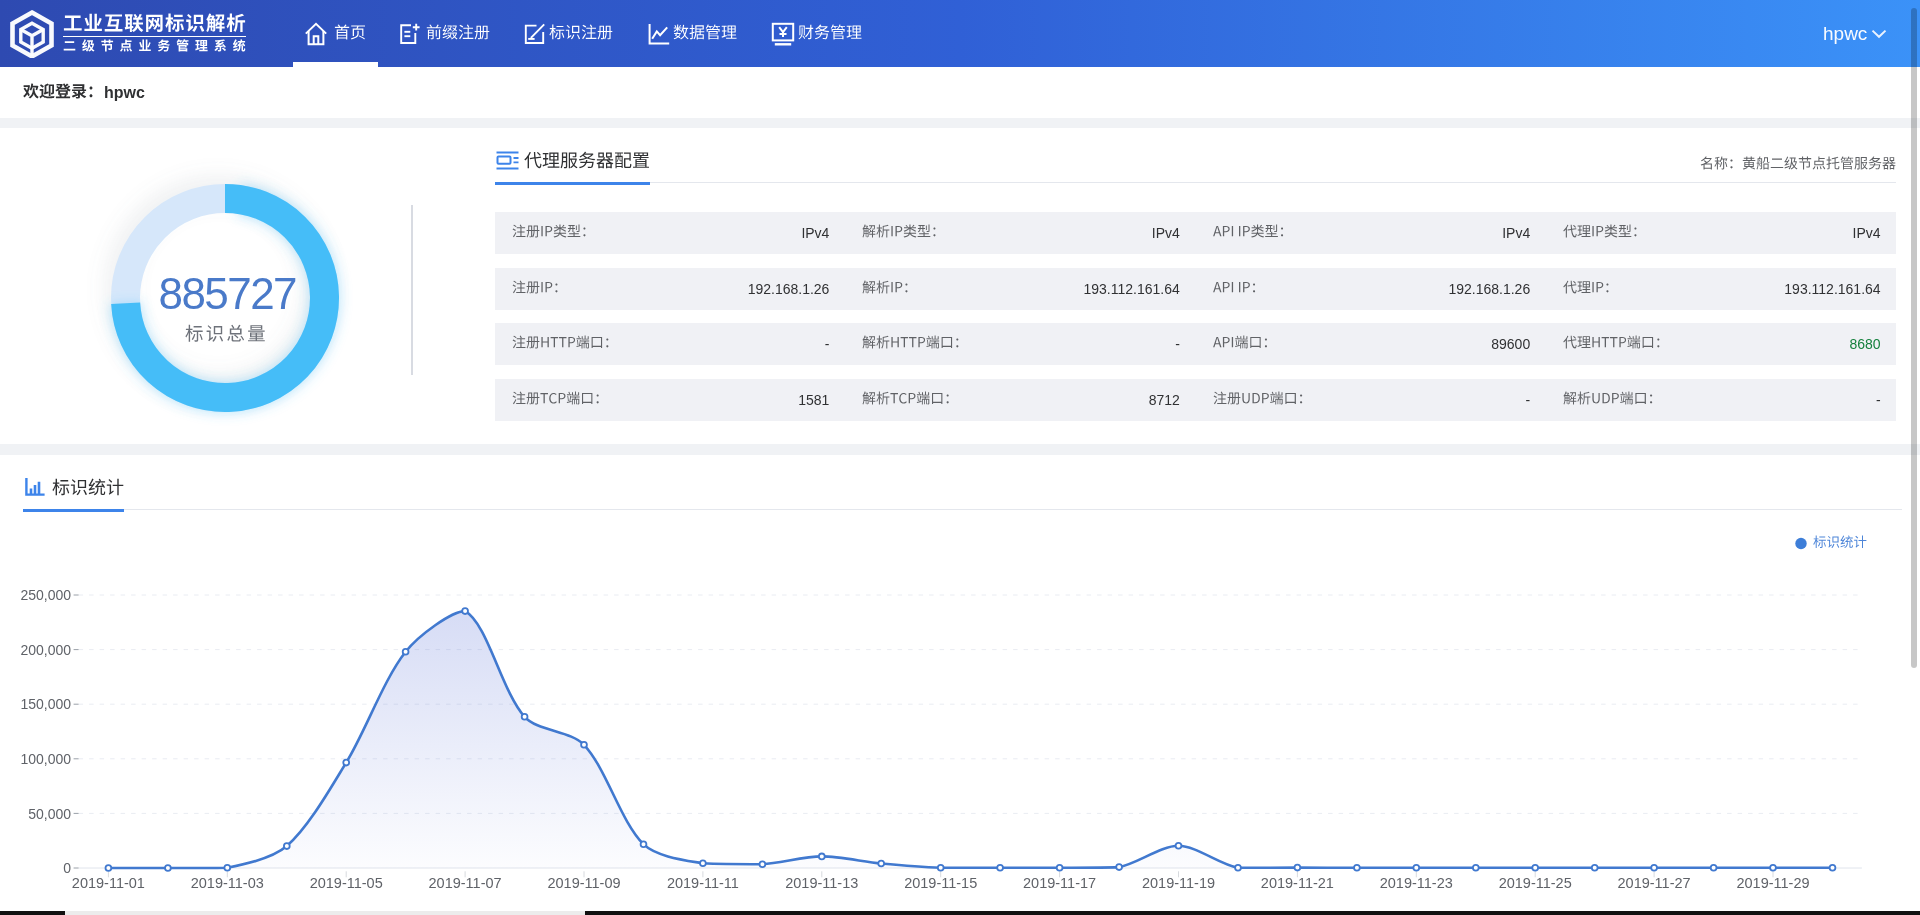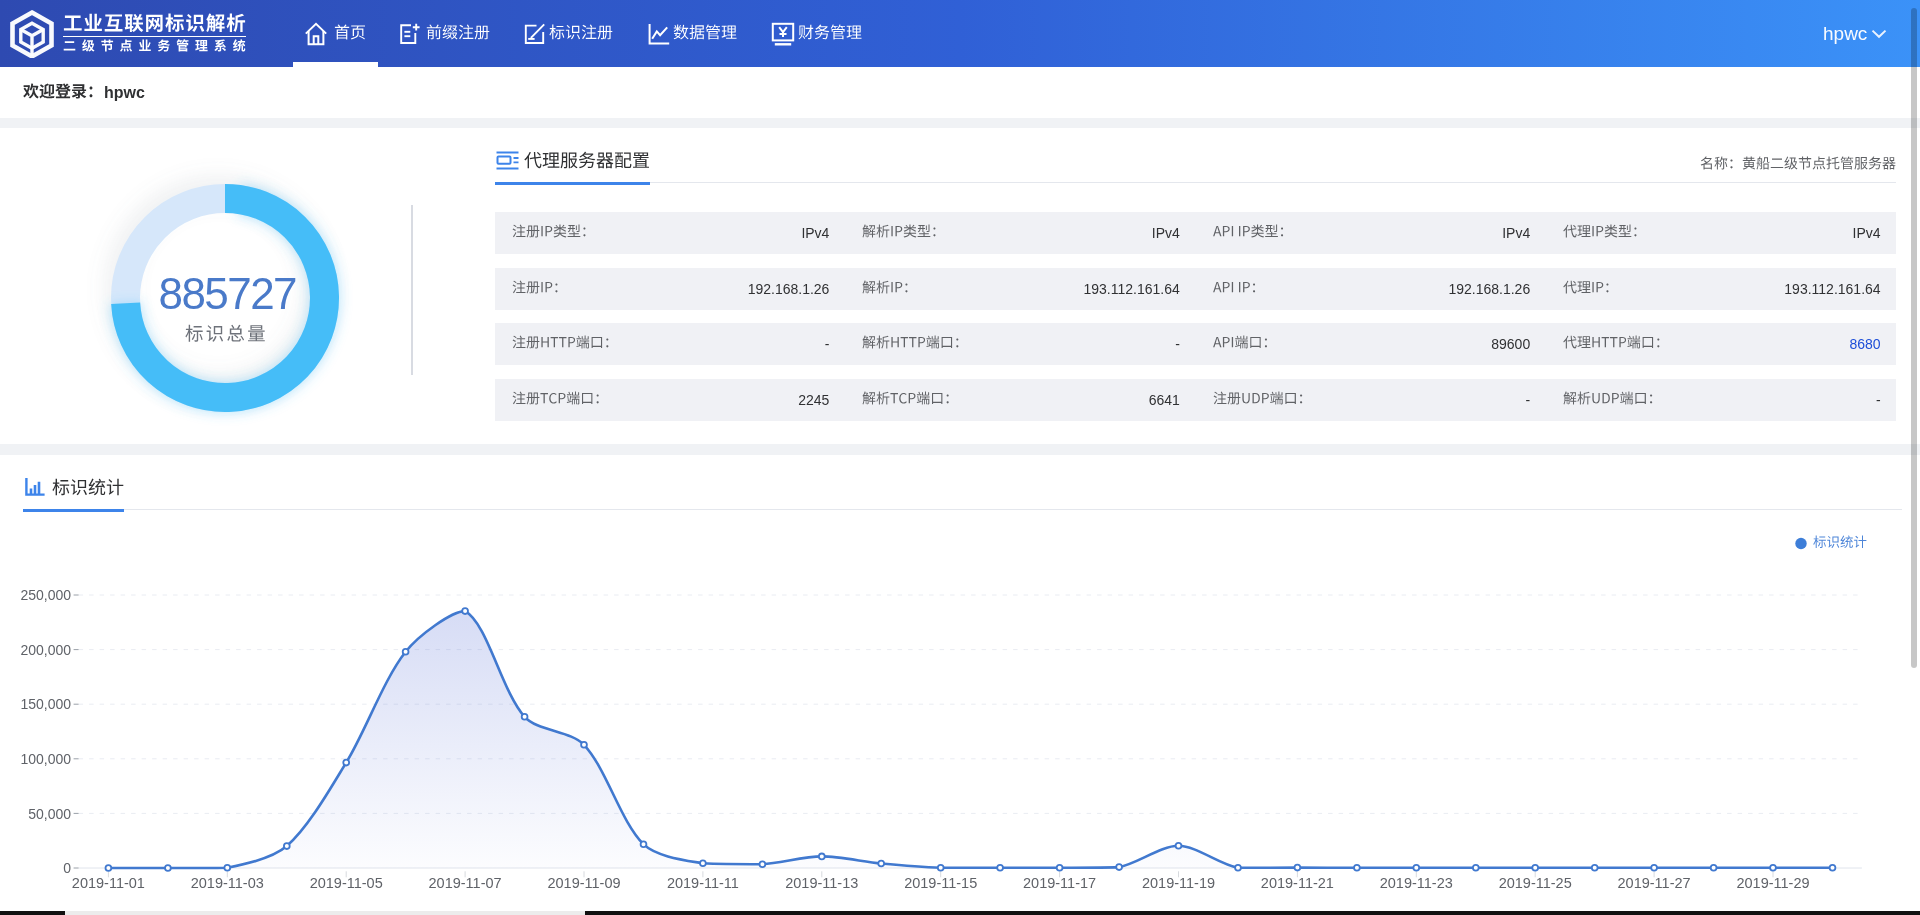--- a/index.html
+++ b/index.html
@@ -198,34 +198,34 @@
       <svg width="64" height="18" viewBox="0 0 64 18" style="display:block" xmlns="http://www.w3.org/2000/svg">
         <path d="M0.1 12.3H1.4L2.4 9.2H6.1L7.1 12.3H8.5L5 2.1H3.5ZM2.7 8.2 3.2 6.6C3.5 5.4 3.9 4.3 4.2 3.1H4.3C4.6 4.3 4.9 5.4 5.3 6.6L5.8 8.2ZM9.9 12.3H11.2V8.2H12.9C15.2 8.2 16.7 7.2 16.7 5.1C16.7 2.8 15.1 2.1 12.9 2.1H9.9ZM11.2 7.2V3.1H12.7C14.5 3.1 15.4 3.6 15.4 5.1C15.4 6.5 14.5 7.2 12.7 7.2ZM18.8 12.3H20.1V2.1H18.8ZM22.2 3.2V4.2H26.9V3.2ZM22.6 5C22.9 6.6 23.2 8.6 23.2 10L24.1 9.9C24 8.5 23.8 6.4 23.4 4.8ZM23.6 1C23.9 1.6 24.3 2.5 24.5 3.1L25.4 2.7C25.3 2.2 24.9 1.3 24.5 0.7ZM27.2 7.8V13.4H28.1V8.8H29.4V13.3H30.2V8.8H31.5V13.3H32.3V8.8H33.6V12.5C33.6 12.6 33.6 12.6 33.5 12.6C33.3 12.6 33 12.6 32.6 12.6C32.7 12.9 32.9 13.2 32.9 13.5C33.5 13.5 33.9 13.5 34.2 13.3C34.5 13.2 34.6 12.9 34.6 12.5V7.8H30.9L31.3 6.6H34.9V5.6H26.7V6.6H30.2C30.1 7 30 7.4 29.9 7.8ZM27.3 1.3V4.6H34.4V1.3H33.4V3.7H31.3V0.6H30.3V3.7H28.3V1.3ZM25.5 4.7C25.4 6.4 25 8.9 24.7 10.4C23.7 10.6 22.8 10.8 22.1 11L22.3 12C23.6 11.7 25.3 11.3 27 10.8L26.9 9.9L25.5 10.2C25.9 8.7 26.2 6.6 26.4 4.9ZM37.3 2V13.1H38.3V11.9H46.6V13H47.7V2ZM38.3 10.8V3.1H46.6V10.8ZM53 5.5C53.5 5.5 54 5.1 54 4.5C54 3.8 53.5 3.4 53 3.4C52.4 3.4 51.9 3.8 51.9 4.5C51.9 5.1 52.4 5.5 53 5.5ZM53 12.4C53.5 12.4 54 12 54 11.3C54 10.7 53.5 10.3 53 10.3C52.4 10.3 51.9 10.7 51.9 11.3C51.9 12 52.4 12.4 53 12.4Z" fill="#606266"></path>
       </svg>
     </div>
     <div style="position:absolute;left:1330.1999999999998px;top:336px;width:200px;text-align:right;font-size:14px;color:#303133;line-height:16px">89600</div>
     <div style="position:absolute;left:1563.1999999999998px;top:335px">
       <svg width="106" height="18" viewBox="0 0 106 18" style="display:block" xmlns="http://www.w3.org/2000/svg">
         <path d="M10 1.4C10.8 2.1 11.8 3 12.3 3.7L13.1 3.1C12.6 2.5 11.6 1.5 10.8 0.9ZM7.7 0.8C7.7 2.2 7.8 3.6 8 4.9L4.5 5.4L4.7 6.4L8.1 5.9C8.6 10.3 9.7 13.3 12 13.4C12.8 13.5 13.3 12.7 13.7 10.3C13.4 10.2 13 10 12.8 9.8C12.6 11.4 12.4 12.2 12 12.2C10.5 12 9.6 9.5 9.1 5.8L13.4 5.3L13.2 4.3L9 4.8C8.8 3.6 8.8 2.2 8.7 0.8ZM4.4 0.7C3.5 2.9 1.9 5.1 0.3 6.4C0.5 6.7 0.8 7.2 0.9 7.4C1.6 6.9 2.2 6.2 2.8 5.4V13.4H3.9V3.9C4.4 3 5 2 5.4 1ZM20.7 4.8H22.8V6.6H20.7ZM23.7 4.8H25.9V6.6H23.7ZM20.7 2.1H22.8V3.9H20.7ZM23.7 2.1H25.9V3.9H23.7ZM18.5 12V13H27.5V12H23.8V10.1H27.1V9.1H23.8V7.5H26.9V1.2H19.7V7.5H22.7V9.1H19.5V10.1H22.7V12ZM14.5 10.9 14.8 12C16 11.6 17.6 11 19.1 10.5L18.9 9.5L17.4 10V6.5H18.8V5.6H17.4V2.5H19V1.5H14.6V2.5H16.4V5.6H14.8V6.5H16.4V10.3C15.7 10.6 15 10.8 14.5 10.9ZM29.4 12.3H30.7V7.5H35.5V12.3H36.8V2.1H35.5V6.4H30.7V2.1H29.4ZM41.7 12.3H43V3.2H46.1V2.1H38.6V3.2H41.7ZM50.1 12.3H51.4V3.2H54.5V2.1H47V3.2H50.1ZM56.4 12.3H57.7V8.2H59.4C61.6 8.2 63.1 7.2 63.1 5.1C63.1 2.8 61.6 2.1 59.3 2.1H56.4ZM57.7 7.2V3.1H59.1C60.9 3.1 61.9 3.6 61.9 5.1C61.9 6.5 61 7.2 59.2 7.2ZM64.5 3.2V4.2H69.2V3.2ZM65 5C65.3 6.6 65.5 8.6 65.6 10L66.4 9.9C66.4 8.5 66.1 6.4 65.8 4.8ZM65.9 1C66.3 1.6 66.7 2.5 66.9 3.1L67.8 2.7C67.6 2.2 67.2 1.3 66.8 0.7ZM69.5 7.8V13.4H70.5V8.8H71.7V13.3H72.5V8.8H73.8V13.3H74.7V8.8H76V12.5C76 12.6 75.9 12.6 75.8 12.6C75.7 12.6 75.3 12.6 75 12.6C75.1 12.9 75.2 13.2 75.2 13.5C75.9 13.5 76.3 13.5 76.6 13.3C76.8 13.2 76.9 12.9 76.9 12.5V7.8H73.3L73.7 6.6H77.2V5.6H69.1V6.6H72.5C72.4 7 72.3 7.4 72.3 7.8ZM69.7 1.3V4.6H76.7V1.3H75.7V3.7H73.6V0.6H72.6V3.7H70.7V1.3ZM67.9 4.7C67.7 6.4 67.4 8.9 67 10.4C66.1 10.6 65.1 10.8 64.4 11L64.7 12C66 11.7 67.7 11.3 69.3 10.8L69.2 9.9L67.9 10.2C68.2 8.7 68.6 6.6 68.8 4.9ZM79.6 2V13.1H80.7V11.9H89V13H90.1V2ZM80.7 10.8V3.1H89V10.8ZM95.3 5.5C95.9 5.5 96.4 5.1 96.4 4.5C96.4 3.8 95.9 3.4 95.3 3.4C94.8 3.4 94.3 3.8 94.3 4.5C94.3 5.1 94.8 5.5 95.3 5.5ZM95.3 12.4C95.9 12.4 96.4 12 96.4 11.3C96.4 10.7 95.9 10.3 95.3 10.3C94.8 10.3 94.3 10.7 94.3 11.3C94.3 12 94.8 12.4 95.3 12.4Z" fill="#606266"></path>
       </svg>
     </div>
-    <div style="position:absolute;left:1680.6px;top:336px;width:200px;text-align:right;font-size:14px;color:#1d4ed8;line-height:16px">8680</div>
+    <div style="position:absolute;left:1680.6px;top:336px;width:200px;text-align:right;font-size:14px;color:#15803d;line-height:16px">8680</div>
     <div style="position:absolute;left:495px;top:378.5px;width:1401px;height:42px;background:#f0f1f5"></div>
     <div style="position:absolute;left:512.0px;top:390.5px">
       <svg width="97" height="18" viewBox="0 0 97 18" style="display:block" xmlns="http://www.w3.org/2000/svg">
         <path d="M1.3 1.5C2.2 1.9 3.4 2.6 4 3.1L4.6 2.2C4 1.8 2.8 1.1 1.9 0.7ZM0.6 5.4C1.5 5.8 2.6 6.4 3.2 6.9L3.8 6C3.2 5.6 2 5 1.2 4.6ZM1 12.6 1.9 13.3C2.7 12 3.7 10.2 4.4 8.8L3.7 8.1C2.9 9.6 1.8 11.5 1 12.6ZM7.7 0.9C8.1 1.6 8.6 2.6 8.8 3.2L9.9 2.8C9.6 2.2 9.1 1.2 8.6 0.5ZM4.7 3.2V4.2H8.4V7.4H5.2V8.4H8.4V12H4.2V13H13.5V12H9.5V8.4H12.6V7.4H9.5V4.2H13.1V3.2ZM21.6 1.5V5.8V6.1H20.2V1.5H16.2V5.8V6.1H14.6V7.1H16.1C16 9 15.7 11.2 14.6 12.8C14.8 12.9 15.2 13.3 15.3 13.5C16.6 11.8 17 9.2 17.1 7.1H19.1V12.1C19.1 12.3 19.1 12.4 18.9 12.4C18.7 12.4 18 12.4 17.3 12.4C17.5 12.6 17.6 13.1 17.7 13.3C18.6 13.3 19.3 13.3 19.6 13.1C20 13 20.2 12.7 20.2 12.1V7.1H21.6C21.5 9 21.2 11.1 20.2 12.8C20.4 12.9 20.8 13.3 21 13.5C22.2 11.7 22.5 9.2 22.6 7.1H24.9V12.2C24.9 12.4 24.8 12.4 24.6 12.4C24.4 12.5 23.7 12.5 23 12.4C23.1 12.7 23.3 13.2 23.3 13.4C24.4 13.4 25 13.4 25.4 13.2C25.8 13.1 25.9 12.8 25.9 12.2V7.1H27.4V6.1H25.9V1.5ZM17.2 2.5H19.1V6.1H17.2V5.8ZM22.6 6.1V5.8V2.5H24.9V6.1ZM31.5 12.3H32.8V3.2H36V2.1H28.4V3.2H31.5ZM41.7 12.5C43 12.5 44 12 44.8 11L44.1 10.2C43.4 10.9 42.7 11.4 41.7 11.4C39.8 11.4 38.5 9.7 38.5 7.2C38.5 4.6 39.8 3 41.8 3C42.6 3 43.3 3.4 43.9 4L44.6 3.1C44 2.5 43 1.9 41.7 1.9C39.1 1.9 37.2 3.9 37.2 7.2C37.2 10.5 39.1 12.5 41.7 12.5ZM46.7 12.3H48V8.2H49.7C52 8.2 53.5 7.2 53.5 5.1C53.5 2.8 52 2.1 49.7 2.1H46.7ZM48 7.2V3.1H49.5C51.3 3.1 52.2 3.6 52.2 5.1C52.2 6.5 51.4 7.2 49.5 7.2ZM54.9 3.2V4.2H59.6V3.2ZM55.3 5C55.6 6.6 55.9 8.6 55.9 10L56.8 9.9C56.7 8.5 56.5 6.4 56.1 4.8ZM56.3 1C56.6 1.6 57 2.5 57.2 3.1L58.1 2.7C58 2.2 57.6 1.3 57.2 0.7ZM59.9 7.8V13.4H60.8V8.8H62.1V13.3H62.9V8.8H64.2V13.3H65V8.8H66.3V12.5C66.3 12.6 66.3 12.6 66.2 12.6C66.1 12.6 65.7 12.6 65.3 12.6C65.4 12.9 65.6 13.2 65.6 13.5C66.2 13.5 66.6 13.5 66.9 13.3C67.2 13.2 67.3 12.9 67.3 12.5V7.8H63.6L64 6.6H67.6V5.6H59.4V6.6H62.9C62.8 7 62.7 7.4 62.6 7.8ZM60 1.3V4.6H67.1V1.3H66.1V3.7H64V0.6H63V3.7H61V1.3ZM58.2 4.7C58.1 6.4 57.7 8.9 57.4 10.4C56.4 10.6 55.5 10.8 54.8 11L55 12C56.4 11.7 58 11.3 59.7 10.8L59.6 9.9L58.2 10.2C58.6 8.7 58.9 6.6 59.2 4.9ZM70 2V13.1H71.1V11.9H79.3V13H80.4V2ZM71.1 10.8V3.1H79.3V10.8ZM85.7 5.5C86.2 5.5 86.7 5.1 86.7 4.5C86.7 3.8 86.2 3.4 85.7 3.4C85.1 3.4 84.6 3.8 84.6 4.5C84.6 5.1 85.1 5.5 85.7 5.5ZM85.7 12.4C86.2 12.4 86.7 12 86.7 11.3C86.7 10.7 86.2 10.3 85.7 10.3C85.1 10.3 84.6 10.7 84.6 11.3C84.6 12 85.1 12.4 85.7 12.4Z" fill="#606266"></path>
       </svg>
     </div>
-    <div style="position:absolute;left:629.4px;top:391.5px;width:200px;text-align:right;font-size:14px;color:#303133;line-height:16px">2245</div>
+    <div style="position:absolute;left:629.4px;top:391.5px;width:200px;text-align:right;font-size:14px;color:#303133;line-height:16px">1581</div>
     <div style="position:absolute;left:862.4px;top:390.5px">
       <svg width="97" height="18" viewBox="0 0 97 18" style="display:block" xmlns="http://www.w3.org/2000/svg">
         <path d="M3.7 4.9V6.6H2.4V4.9ZM4.4 4.9H5.7V6.6H4.4ZM2.3 4.1C2.5 3.7 2.7 3.2 3 2.6H4.8C4.6 3.2 4.4 3.7 4.1 4.1ZM2.6 0.5C2.2 2.3 1.4 3.9 0.4 5C0.7 5.2 1.1 5.5 1.2 5.6L1.5 5.2V7.8C1.5 9.4 1.4 11.5 0.5 13C0.7 13.1 1.1 13.3 1.3 13.5C1.9 12.5 2.2 11.3 2.3 10.1H3.7V12.7H4.4V10.1H5.7V12.2C5.7 12.4 5.7 12.4 5.5 12.4C5.4 12.4 5 12.4 4.5 12.4C4.6 12.7 4.7 13.1 4.8 13.3C5.5 13.3 5.9 13.3 6.2 13.1C6.5 13 6.6 12.7 6.6 12.2V4.1H5.1C5.4 3.5 5.8 2.8 6 2.2L5.4 1.8L5.2 1.8H3.3C3.4 1.5 3.5 1.1 3.6 0.8ZM3.7 7.4V9.3H2.4C2.4 8.8 2.4 8.3 2.4 7.8V7.4ZM4.4 7.4H5.7V9.3H4.4ZM8.2 5.9C8 7.1 7.5 8.2 6.9 9C7.1 9.1 7.5 9.3 7.7 9.5C8 9.1 8.2 8.6 8.4 8.1H10V9.8H7.2V10.7H10V13.4H11V10.7H13.4V9.8H11V8.1H13.1V7.2H11V5.9H10V7.2H8.8C8.9 6.8 9 6.4 9.1 6ZM7.1 1.3V2.2H9.1C8.8 3.5 8.3 4.6 6.8 5.2C7 5.4 7.3 5.8 7.4 6C9.1 5.2 9.7 3.8 10 2.2H12.1C12 3.8 11.9 4.5 11.7 4.6C11.6 4.7 11.5 4.8 11.3 4.8C11.1 4.8 10.6 4.7 10 4.7C10.2 4.9 10.3 5.3 10.3 5.6C10.9 5.6 11.5 5.6 11.7 5.6C12.1 5.6 12.3 5.5 12.5 5.2C12.8 4.9 12.9 4 13 1.7C13 1.5 13 1.3 13 1.3ZM20.7 2.1V6.4C20.7 8.4 20.6 11 19.3 12.9C19.6 13 20 13.2 20.2 13.4C21.5 11.5 21.7 8.5 21.7 6.4V6.4H24.3V13.4H25.3V6.4H27.4V5.4H21.7V2.8C23.4 2.5 25.3 2.1 26.6 1.5L25.7 0.7C24.5 1.2 22.5 1.8 20.7 2.1ZM16.9 0.6V3.6H14.8V4.6H16.8C16.4 6.5 15.4 8.7 14.4 9.9C14.6 10.1 14.9 10.5 15 10.8C15.7 9.9 16.4 8.4 16.9 6.8V13.4H17.9V6.6C18.4 7.3 19 8.2 19.2 8.7L19.9 7.9C19.6 7.5 18.4 5.9 17.9 5.3V4.6H20V3.6H17.9V0.6ZM31.5 12.3H32.8V3.2H36V2.1H28.4V3.2H31.5ZM41.7 12.5C43 12.5 44 12 44.8 11L44.1 10.2C43.4 10.9 42.7 11.4 41.7 11.4C39.8 11.4 38.5 9.7 38.5 7.2C38.5 4.6 39.8 3 41.8 3C42.6 3 43.3 3.4 43.9 4L44.6 3.1C44 2.5 43 1.9 41.7 1.9C39.1 1.9 37.2 3.9 37.2 7.2C37.2 10.5 39.1 12.5 41.7 12.5ZM46.7 12.3H48V8.2H49.7C52 8.2 53.5 7.2 53.5 5.1C53.5 2.8 52 2.1 49.7 2.1H46.7ZM48 7.2V3.1H49.5C51.3 3.1 52.2 3.6 52.2 5.1C52.2 6.5 51.4 7.2 49.5 7.2ZM54.9 3.2V4.2H59.6V3.2ZM55.3 5C55.6 6.6 55.9 8.6 55.9 10L56.8 9.9C56.7 8.5 56.5 6.4 56.1 4.8ZM56.3 1C56.6 1.6 57 2.5 57.2 3.1L58.1 2.7C58 2.2 57.6 1.3 57.2 0.7ZM59.9 7.8V13.4H60.8V8.8H62.1V13.3H62.9V8.8H64.2V13.3H65V8.8H66.3V12.5C66.3 12.6 66.3 12.6 66.2 12.6C66.1 12.6 65.7 12.6 65.3 12.6C65.4 12.9 65.6 13.2 65.6 13.5C66.2 13.5 66.6 13.5 66.9 13.3C67.2 13.2 67.3 12.9 67.3 12.5V7.8H63.6L64 6.6H67.6V5.6H59.4V6.6H62.9C62.8 7 62.7 7.4 62.6 7.8ZM60 1.3V4.6H67.1V1.3H66.1V3.7H64V0.6H63V3.7H61V1.3ZM58.2 4.7C58.1 6.4 57.7 8.9 57.4 10.4C56.4 10.6 55.5 10.8 54.8 11L55 12C56.4 11.7 58 11.3 59.7 10.8L59.6 9.9L58.2 10.2C58.6 8.7 58.9 6.6 59.2 4.9ZM70 2V13.1H71.1V11.9H79.3V13H80.4V2ZM71.1 10.8V3.1H79.3V10.8ZM85.7 5.5C86.2 5.5 86.7 5.1 86.7 4.5C86.7 3.8 86.2 3.4 85.7 3.4C85.1 3.4 84.6 3.8 84.6 4.5C84.6 5.1 85.1 5.5 85.7 5.5ZM85.7 12.4C86.2 12.4 86.7 12 86.7 11.3C86.7 10.7 86.2 10.3 85.7 10.3C85.1 10.3 84.6 10.7 84.6 11.3C84.6 12 85.1 12.4 85.7 12.4Z" fill="#606266"></path>
       </svg>
     </div>
-    <div style="position:absolute;left:979.8px;top:391.5px;width:200px;text-align:right;font-size:14px;color:#303133;line-height:16px">6641</div>
+    <div style="position:absolute;left:979.8px;top:391.5px;width:200px;text-align:right;font-size:14px;color:#303133;line-height:16px">8712</div>
     <div style="position:absolute;left:1212.8px;top:390.5px">
       <svg width="99" height="18" viewBox="0 0 99 18" style="display:block" xmlns="http://www.w3.org/2000/svg">
         <path d="M1.3 1.5C2.2 1.9 3.4 2.6 4 3.1L4.6 2.2C4 1.8 2.8 1.1 1.9 0.7ZM0.6 5.4C1.5 5.8 2.6 6.4 3.2 6.9L3.8 6C3.2 5.6 2 5 1.2 4.6ZM1 12.6 1.9 13.3C2.7 12 3.7 10.2 4.4 8.8L3.7 8.1C2.9 9.6 1.8 11.5 1 12.6ZM7.7 0.9C8.1 1.6 8.6 2.6 8.8 3.2L9.9 2.8C9.6 2.2 9.1 1.2 8.6 0.5ZM4.7 3.2V4.2H8.4V7.4H5.2V8.4H8.4V12H4.2V13H13.5V12H9.5V8.4H12.6V7.4H9.5V4.2H13.1V3.2ZM21.6 1.5V5.8V6.1H20.2V1.5H16.2V5.8V6.1H14.6V7.1H16.1C16 9 15.7 11.2 14.6 12.8C14.8 12.9 15.2 13.3 15.3 13.5C16.6 11.8 17 9.2 17.1 7.1H19.1V12.1C19.1 12.3 19.1 12.4 18.9 12.4C18.7 12.4 18 12.4 17.3 12.4C17.5 12.6 17.6 13.1 17.7 13.3C18.6 13.3 19.3 13.3 19.6 13.1C20 13 20.2 12.7 20.2 12.1V7.1H21.6C21.5 9 21.2 11.1 20.2 12.8C20.4 12.9 20.8 13.3 21 13.5C22.2 11.7 22.5 9.2 22.6 7.1H24.9V12.2C24.9 12.4 24.8 12.4 24.6 12.4C24.4 12.5 23.7 12.5 23 12.4C23.1 12.7 23.3 13.2 23.3 13.4C24.4 13.4 25 13.4 25.4 13.2C25.8 13.1 25.9 12.8 25.9 12.2V7.1H27.4V6.1H25.9V1.5ZM17.2 2.5H19.1V6.1H17.2V5.8ZM22.6 6.1V5.8V2.5H24.9V6.1ZM33.1 12.5C35.1 12.5 36.7 11.4 36.7 8.1V2.1H35.5V8.1C35.5 10.6 34.4 11.4 33.1 11.4C31.7 11.4 30.7 10.6 30.7 8.1V2.1H29.4V8.1C29.4 11.4 31 12.5 33.1 12.5ZM39.5 12.3H42.1C45.2 12.3 46.9 10.4 46.9 7.2C46.9 3.9 45.2 2.1 42.1 2.1H39.5ZM40.8 11.3V3.1H42C44.4 3.1 45.6 4.5 45.6 7.2C45.6 9.7 44.4 11.3 42 11.3ZM49.1 12.3H50.4V8.2H52.1C54.4 8.2 55.9 7.2 55.9 5.1C55.9 2.8 54.4 2.1 52.1 2.1H49.1ZM50.4 7.2V3.1H51.9C53.7 3.1 54.6 3.6 54.6 5.1C54.6 6.5 53.8 7.2 52 7.2ZM57.3 3.2V4.2H62V3.2ZM57.7 5C58 6.6 58.3 8.6 58.4 10L59.2 9.9C59.1 8.5 58.9 6.4 58.5 4.8ZM58.7 1C59 1.6 59.4 2.5 59.6 3.1L60.6 2.7C60.4 2.2 60 1.3 59.6 0.7ZM62.3 7.8V13.4H63.2V8.8H64.5V13.3H65.3V8.8H66.6V13.3H67.4V8.8H68.7V12.5C68.7 12.6 68.7 12.6 68.6 12.6C68.5 12.6 68.1 12.6 67.7 12.6C67.8 12.9 68 13.2 68 13.5C68.6 13.5 69 13.5 69.3 13.3C69.6 13.2 69.7 12.9 69.7 12.5V7.8H66.1L66.4 6.6H70V5.6H61.9V6.6H65.3C65.2 7 65.1 7.4 65 7.8ZM62.5 1.3V4.6H69.5V1.3H68.5V3.7H66.4V0.6H65.4V3.7H63.4V1.3ZM60.6 4.7C60.5 6.4 60.1 8.9 59.8 10.4C58.8 10.6 57.9 10.8 57.2 11L57.4 12C58.8 11.7 60.5 11.3 62.1 10.8L62 9.9L60.6 10.2C61 8.7 61.3 6.6 61.6 4.9ZM72.4 2V13.1H73.5V11.9H81.7V13H82.9V2ZM73.5 10.8V3.1H81.7V10.8ZM88.1 5.5C88.6 5.5 89.2 5.1 89.2 4.5C89.2 3.8 88.6 3.4 88.1 3.4C87.5 3.4 87 3.8 87 4.5C87 5.1 87.5 5.5 88.1 5.5ZM88.1 12.4C88.6 12.4 89.2 12 89.2 11.3C89.2 10.7 88.6 10.3 88.1 10.3C87.5 10.3 87 10.7 87 11.3C87 12 87.5 12.4 88.1 12.4Z" fill="#606266"></path>
       </svg>
     </div>
     <div style="position:absolute;left:1330.1999999999998px;top:391.5px;width:200px;text-align:right;font-size:14px;color:#303133;line-height:16px">-</div>
     <div style="position:absolute;left:1563.1999999999998px;top:390.5px">
       <svg width="99" height="18" viewBox="0 0 99 18" style="display:block" xmlns="http://www.w3.org/2000/svg">
         <path d="M3.7 4.9V6.6H2.4V4.9ZM4.4 4.9H5.7V6.6H4.4ZM2.3 4.1C2.5 3.7 2.7 3.2 3 2.6H4.8C4.6 3.2 4.4 3.7 4.1 4.1ZM2.6 0.5C2.2 2.3 1.4 3.9 0.4 5C0.7 5.2 1.1 5.5 1.2 5.6L1.5 5.2V7.8C1.5 9.4 1.4 11.5 0.5 13C0.7 13.1 1.1 13.3 1.3 13.5C1.9 12.5 2.2 11.3 2.3 10.1H3.7V12.7H4.4V10.1H5.7V12.2C5.7 12.4 5.7 12.4 5.5 12.4C5.4 12.4 5 12.4 4.5 12.4C4.6 12.7 4.7 13.1 4.8 13.3C5.5 13.3 5.9 13.3 6.2 13.1C6.5 13 6.6 12.7 6.6 12.2V4.1H5.1C5.4 3.5 5.8 2.8 6 2.2L5.4 1.8L5.2 1.8H3.3C3.4 1.5 3.5 1.1 3.6 0.8ZM3.7 7.4V9.3H2.4C2.4 8.8 2.4 8.3 2.4 7.8V7.4ZM4.4 7.4H5.7V9.3H4.4ZM8.2 5.9C8 7.1 7.5 8.2 6.9 9C7.1 9.1 7.5 9.3 7.7 9.5C8 9.1 8.2 8.6 8.4 8.1H10V9.8H7.2V10.7H10V13.4H11V10.7H13.4V9.8H11V8.1H13.1V7.2H11V5.9H10V7.2H8.8C8.9 6.8 9 6.4 9.1 6ZM7.1 1.3V2.2H9.1C8.8 3.5 8.3 4.6 6.8 5.2C7 5.4 7.3 5.8 7.4 6C9.1 5.2 9.7 3.8 10 2.2H12.1C12 3.8 11.9 4.5 11.7 4.6C11.6 4.7 11.5 4.8 11.3 4.8C11.1 4.8 10.6 4.7 10 4.7C10.2 4.9 10.3 5.3 10.3 5.6C10.9 5.6 11.5 5.6 11.7 5.6C12.1 5.6 12.3 5.5 12.5 5.2C12.8 4.9 12.9 4 13 1.7C13 1.5 13 1.3 13 1.3ZM20.7 2.1V6.4C20.7 8.4 20.6 11 19.3 12.9C19.6 13 20 13.2 20.2 13.4C21.5 11.5 21.7 8.5 21.7 6.4V6.4H24.3V13.4H25.3V6.4H27.4V5.4H21.7V2.8C23.4 2.5 25.3 2.1 26.6 1.5L25.7 0.7C24.5 1.2 22.5 1.8 20.7 2.1ZM16.9 0.6V3.6H14.8V4.6H16.8C16.4 6.5 15.4 8.7 14.4 9.9C14.6 10.1 14.9 10.5 15 10.8C15.7 9.9 16.4 8.4 16.9 6.8V13.4H17.9V6.6C18.4 7.3 19 8.2 19.2 8.7L19.9 7.9C19.6 7.5 18.4 5.9 17.9 5.3V4.6H20V3.6H17.9V0.6ZM33.1 12.5C35.1 12.5 36.7 11.4 36.7 8.1V2.1H35.5V8.1C35.5 10.6 34.4 11.4 33.1 11.4C31.7 11.4 30.7 10.6 30.7 8.1V2.1H29.4V8.1C29.4 11.4 31 12.5 33.1 12.5ZM39.5 12.3H42.1C45.2 12.3 46.9 10.4 46.9 7.2C46.9 3.9 45.2 2.1 42.1 2.1H39.5ZM40.8 11.3V3.1H42C44.4 3.1 45.6 4.5 45.6 7.2C45.6 9.7 44.4 11.3 42 11.3ZM49.1 12.3H50.4V8.2H52.1C54.4 8.2 55.9 7.2 55.9 5.1C55.9 2.8 54.4 2.1 52.1 2.1H49.1ZM50.4 7.2V3.1H51.9C53.7 3.1 54.6 3.6 54.6 5.1C54.6 6.5 53.8 7.2 52 7.2ZM57.3 3.2V4.2H62V3.2ZM57.7 5C58 6.6 58.3 8.6 58.4 10L59.2 9.9C59.1 8.5 58.9 6.4 58.5 4.8ZM58.7 1C59 1.6 59.4 2.5 59.6 3.1L60.6 2.7C60.4 2.2 60 1.3 59.6 0.7ZM62.3 7.8V13.4H63.2V8.8H64.5V13.3H65.3V8.8H66.6V13.3H67.4V8.8H68.7V12.5C68.7 12.6 68.7 12.6 68.6 12.6C68.5 12.6 68.1 12.6 67.7 12.6C67.8 12.9 68 13.2 68 13.5C68.6 13.5 69 13.5 69.3 13.3C69.6 13.2 69.7 12.9 69.7 12.5V7.8H66.1L66.4 6.6H70V5.6H61.9V6.6H65.3C65.2 7 65.1 7.4 65 7.8ZM62.5 1.3V4.6H69.5V1.3H68.5V3.7H66.4V0.6H65.4V3.7H63.4V1.3ZM60.6 4.7C60.5 6.4 60.1 8.9 59.8 10.4C58.8 10.6 57.9 10.8 57.2 11L57.4 12C58.8 11.7 60.5 11.3 62.1 10.8L62 9.9L60.6 10.2C61 8.7 61.3 6.6 61.6 4.9ZM72.4 2V13.1H73.5V11.9H81.7V13H82.9V2ZM73.5 10.8V3.1H81.7V10.8ZM88.1 5.5C88.6 5.5 89.2 5.1 89.2 4.5C89.2 3.8 88.6 3.4 88.1 3.4C87.5 3.4 87 3.8 87 4.5C87 5.1 87.5 5.5 88.1 5.5ZM88.1 12.4C88.6 12.4 89.2 12 89.2 11.3C89.2 10.7 88.6 10.3 88.1 10.3C87.5 10.3 87 10.7 87 11.3C87 12 87.5 12.4 88.1 12.4Z" fill="#606266"></path>
       </svg>

